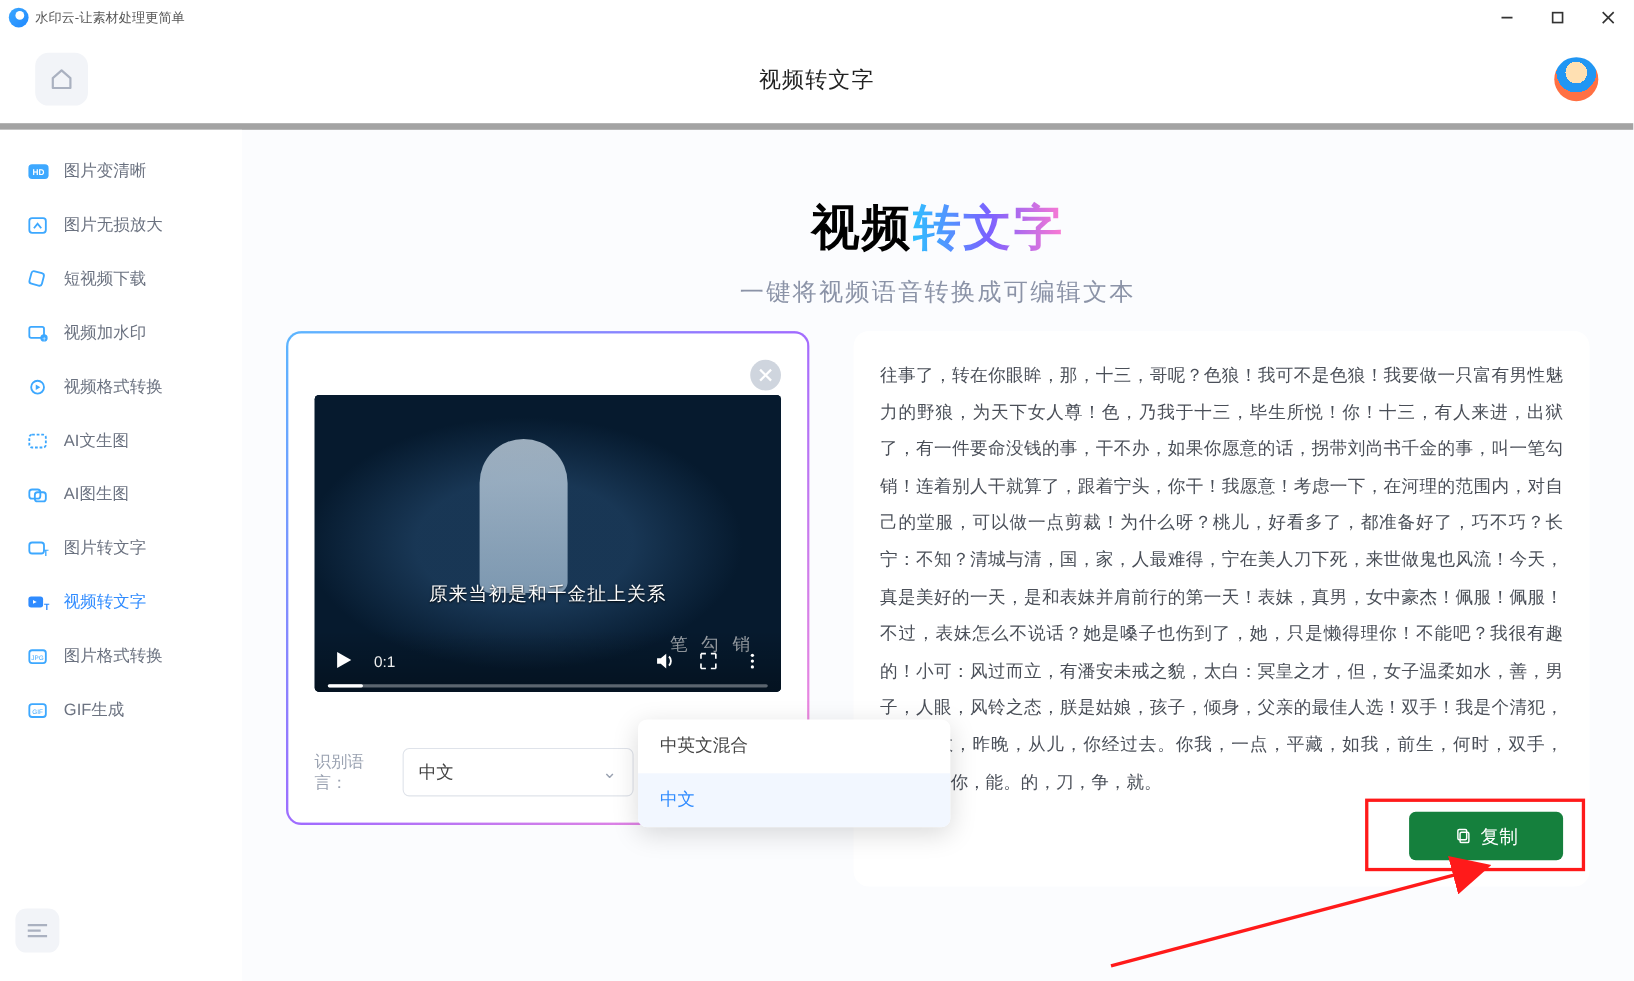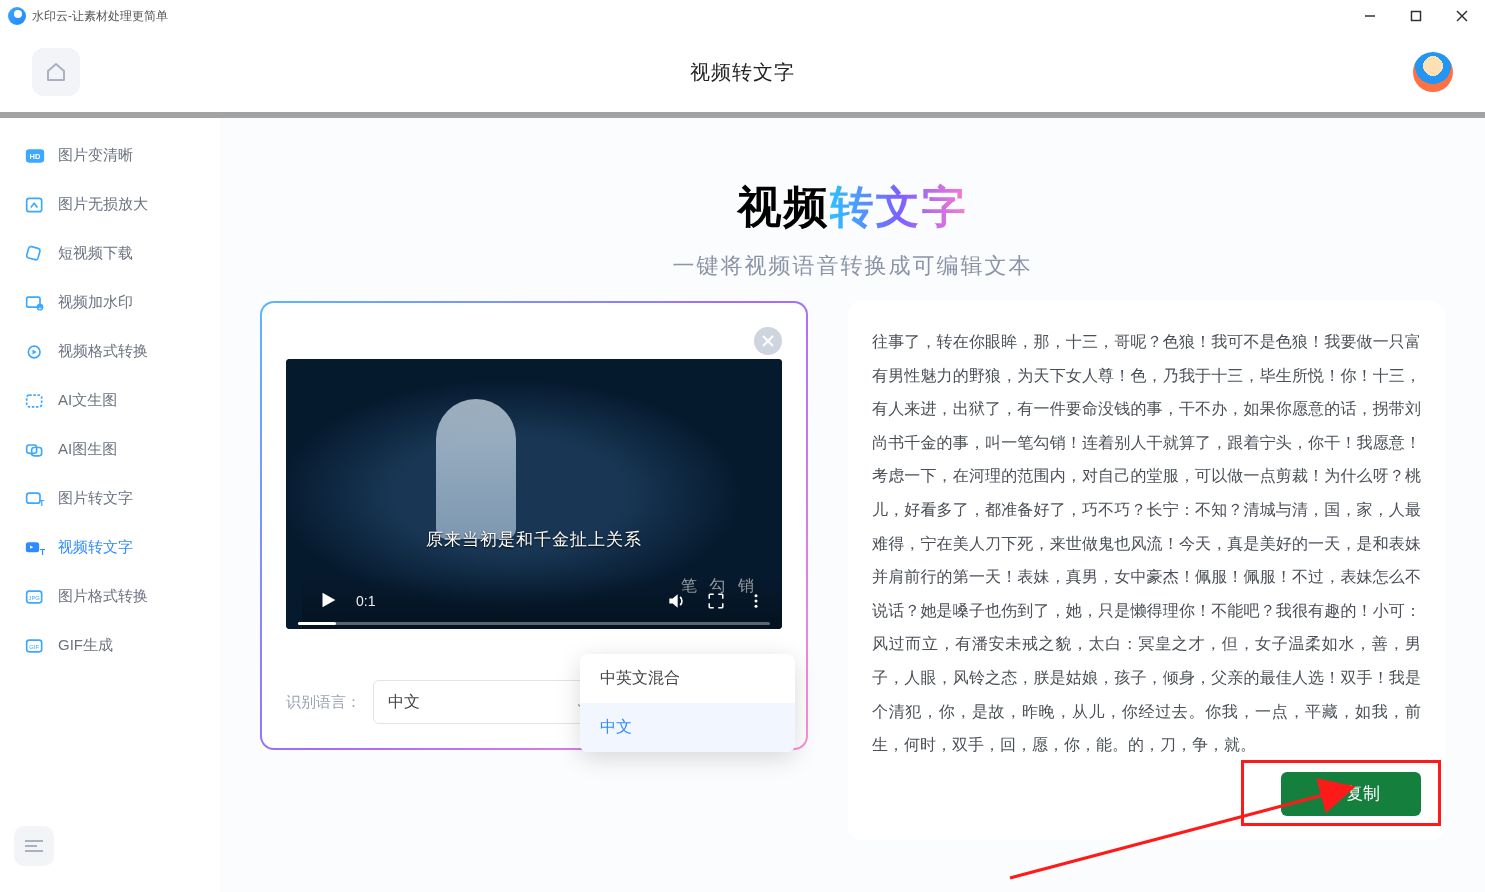--- a/index.html
+++ b/index.html
@@ -32,39 +32,39 @@
   .main { flex:1; padding: 20px 40px 40px 40px; position:relative; display:flex; flex-direction:column; }
 
   .hero { text-align:center; padding: 40px 0 20px 0; }
   .hero-title { font-size:44px; font-weight:700; letter-spacing:2px; }
   .hero-title .grad { background: linear-gradient(90deg,#2fc0ff,#7b61ff,#ff7ad1); -webkit-background-clip:text; background-clip:text; color:transparent; }
   .hero-sub { font-size:22px; color:#8b93a7; margin-top:14px; letter-spacing:2px;}
 
   .cols { display:flex; gap:40px; flex:1; align-items:flex-start; }
 
   .panel { background:#fff; border-radius:14px; padding:24px; position:relative; }
-  .panel-left { width:548px; border:2px solid transparent; background: linear-gradient(#fff,#fff) padding-box, linear-gradient(135deg,#5bb6ff,#a06bff,#ff8fd6) border-box; }
+  .panel-left { width:476px; border:2px solid transparent; background: linear-gradient(#fff,#fff) padding-box, linear-gradient(135deg,#5bb6ff,#a06bff,#ff8fd6) border-box; }
   .panel-right { flex:1; }
 
   .closecircle { position:absolute; top:24px; right:24px; width:28px; height:28px; border-radius:50%; background:#cfd5de; color:#fff; display:flex; align-items:center; justify-content:center; font-size:16px; }
 
   .video { width:100%; height:270px; background:#061a2e; border-radius:4px; margin-top:32px; position:relative; overflow:hidden; display:flex; align-items:center; justify-content:center;}
   .video-scene { position:absolute; inset:0; background: radial-gradient(ellipse at 45% 50%, rgba(80,140,200,0.25) 0 30%, rgba(6,26,46,1) 60%); }
   .figure { position:absolute; top:40px; left:150px; width:80px; height:140px; background: linear-gradient(#dbe9f5,#a8c2d8); border-radius:40px 40px 10px 10px; opacity:0.7;}
   .subtitle { position:absolute; bottom:78px; left:0; right:0; text-align:center; color:#fff; font-size:17px; text-shadow:0 1px 2px #000; letter-spacing:1px;}
   .subtitle2 { position:absolute; bottom:32px; right:24px; color:#ddd; font-size:16px; letter-spacing:4px; opacity:0.7;}
-  .vcontrols { position:absolute; bottom:0; left:16px; right:0; height:56px; display:flex; align-items:center; padding:0 14px; gap:16px; color:#eee; background:linear-gradient(transparent, rgba(0,0,0,0.3));}
+  .vcontrols { position:absolute; bottom:0; left:0; right:0; height:56px; display:flex; align-items:center; padding:0 14px; gap:16px; color:#eee; background:linear-gradient(transparent, rgba(0,0,0,0.3));}
   .vcontrols .play { width:24px; height:24px; }
   .vcontrols .time { font-size:14px; }
   .vcontrols .spacer { flex:1; }
   .vcontrols .ctl { width:24px; display:flex; justify-content:center;}
   .progress { position:absolute; bottom:4px; left:12px; right:12px; height:3px; background:rgba(255,255,255,0.35); border-radius:2px;}
   .progress::before { content:''; position:absolute; left:0; top:0; bottom:0; width:8%; background:#fff; border-radius:2px;}
 
-  .dropdown { position:absolute; top:536px; left:360px; width:215px; background:#fff; border-radius:8px; box-shadow:0 6px 24px rgba(0,0,0,0.15); overflow:hidden; z-index:50;}
+  .dropdown { position:absolute; top:536px; left:360px; width:284px; background:#fff; border-radius:8px; box-shadow:0 6px 24px rgba(0,0,0,0.15); overflow:hidden; z-index:50;}
   .dd-item { padding:14px 20px; font-size:16px; color:#444; cursor:pointer; }
   .dd-item.selected { color:#2f8bff; background:#f2f7ff; }
 
   .lang-row { display:flex; align-items:center; gap:12px; margin-top:51px; }
   .lang-label { color:#9aa2b1; font-size:15px; }
   .lang-select { width:230px; height:44px; border:1px solid #dfe3ea; border-radius:6px; padding:0 14px; display:flex; align-items:center; justify-content:space-between; color:#444; font-size:16px;}
   .lang-select .chev { color:#9aa2b1; }
   .startbtn { flex:0 0 auto; width:120px; height:44px; background:#2f8bff; color:#fff; border-radius:6px; display:flex; align-items:center; justify-content:center; font-size:17px; margin-left:2px;}
 
   .transcript { font-size:16px; color:#4a4f58; line-height:2.1; text-align:justify; word-break:break-all; }

